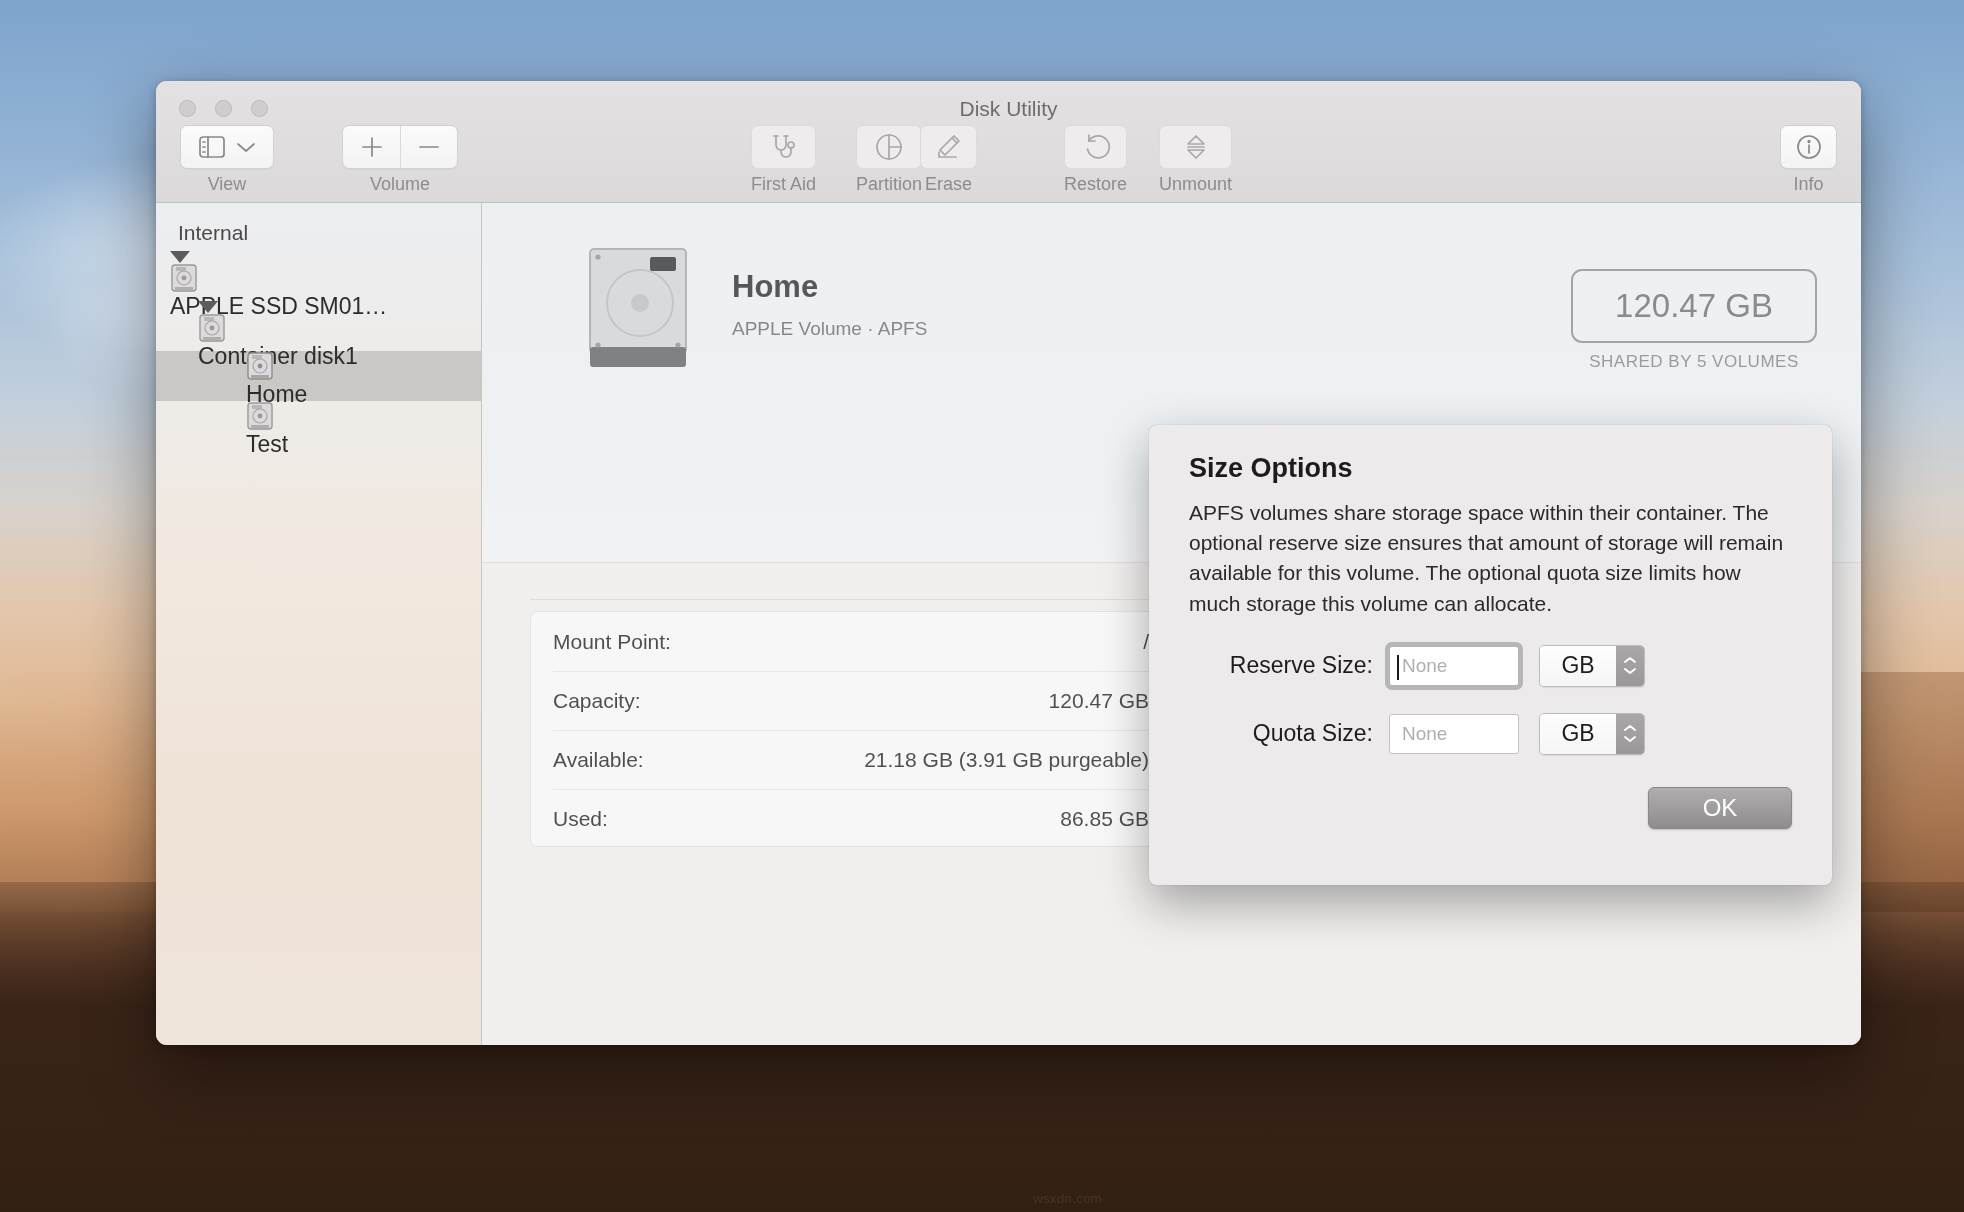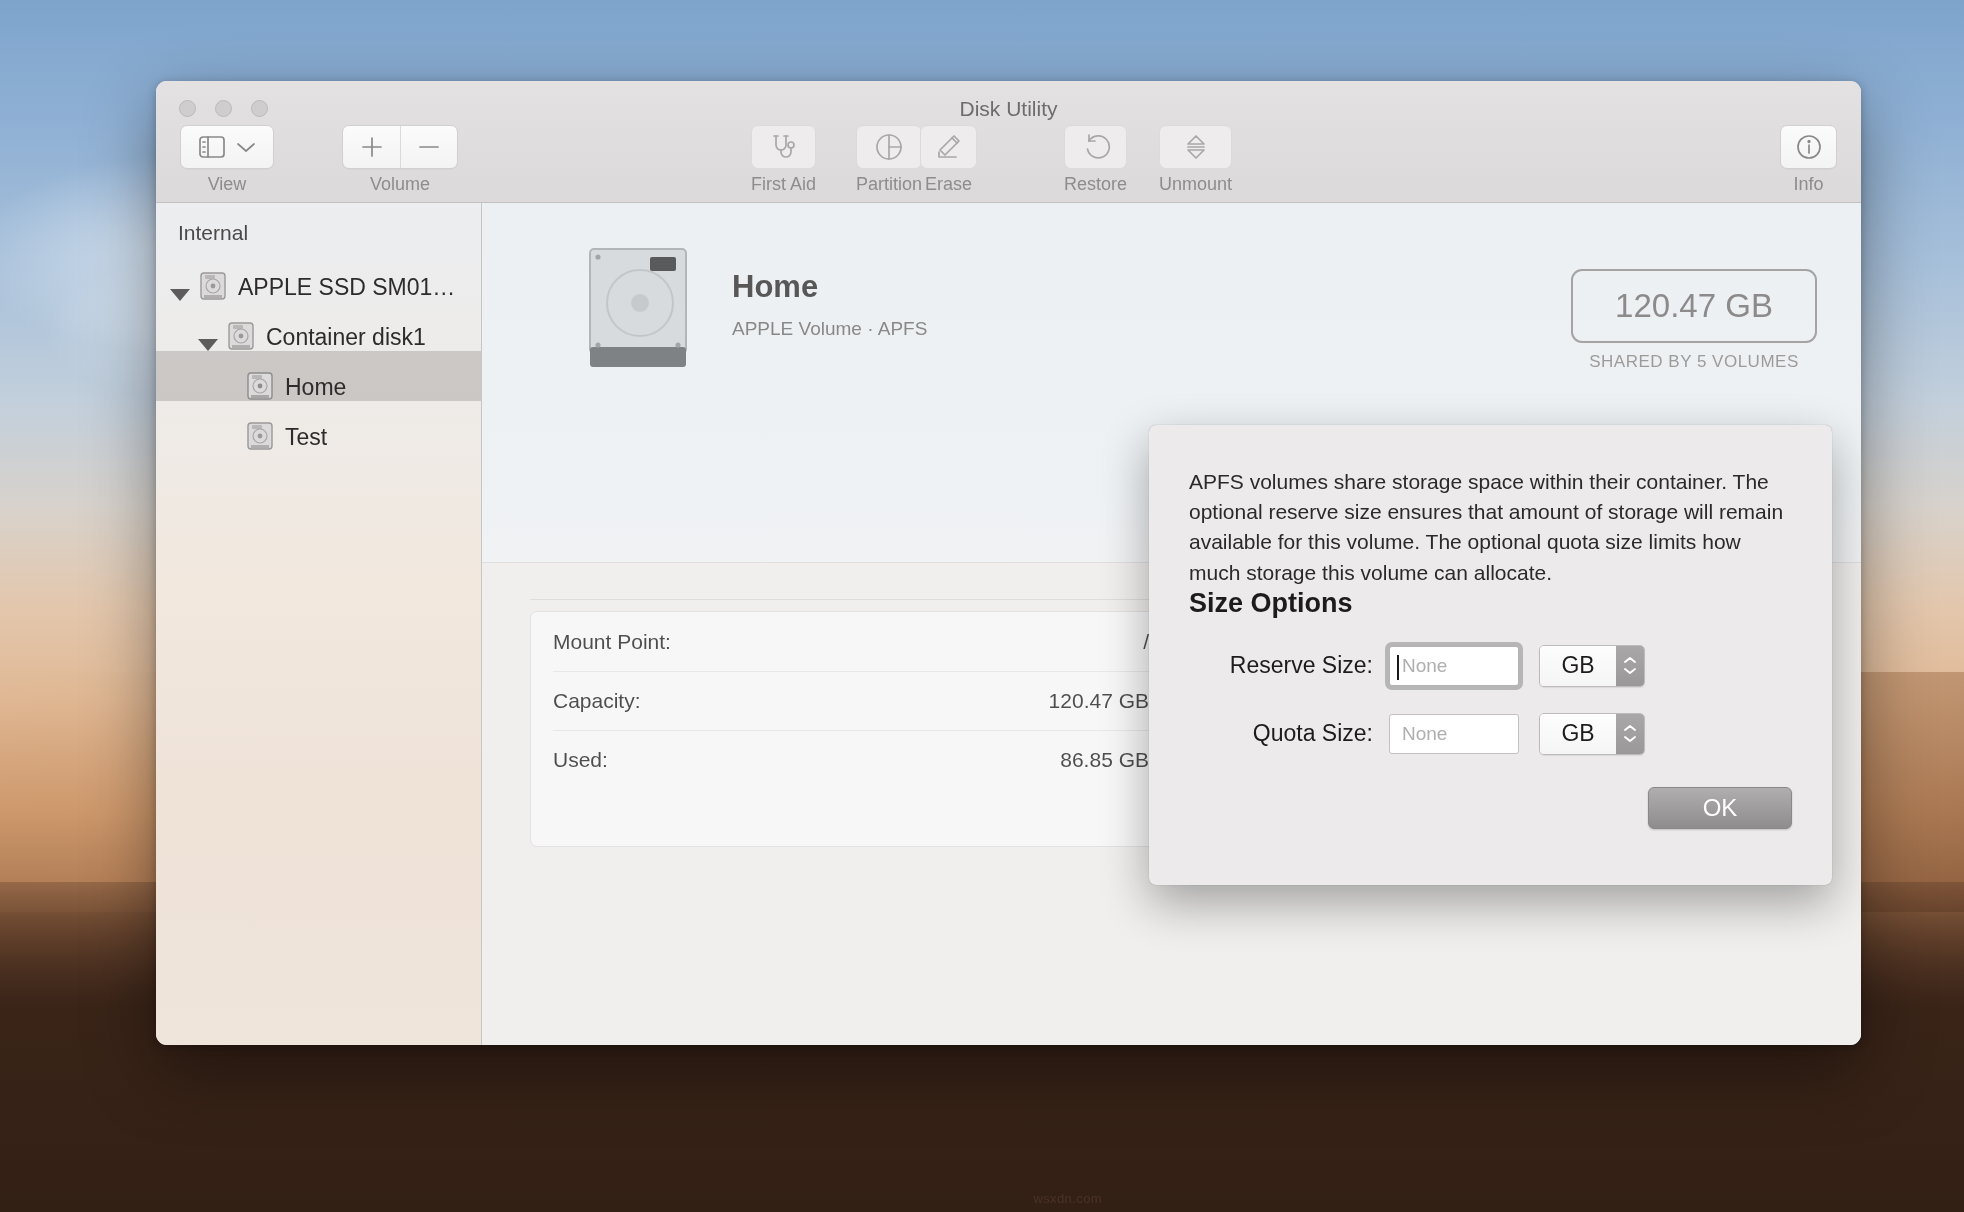--- a/index.html
+++ b/index.html
@@ -191,25 +191,26 @@
       rgba(240,229,218,0.94) 100%);
     overflow: hidden;
   }
   #sb-header {
     padding: 18px 0 6px 22px;
     font-size: 21px;
     color: #4b4949;
   }
   .sb-row {
     display: flex;
-    align-items: flex-end;
+    align-items: flex-start;
     height: 50px;
     font-size: 23px;
     color: #2d2b2b;
     white-space: nowrap;
+    flex-direction: column;
   }
   .sb-row.selected { background: rgba(155,150,148,0.42); }
   .sb-disc {
     flex: none;
     width: 28px; height: 30px;
     margin-right: 11px;
   }
   .sb-tri {
     flex: none;
     width: 0; height: 0;
@@ -689,20 +690,24 @@
         <div class="det-col">
           <div class="det-row">
             <span>Mount Point:</span>
             <span class="det-val">/</span>
           </div>
           <div class="det-row">
             <span>Capacity:</span>
             <span class="det-val">120.47 GB</span>
           </div>
           <div class="det-row">
+            <span>Available:</span>
+            <span class="det-val">21.18 GB (3.91 GB purgeable)</span>
+          </div>
+          <div class="det-row">
             <span>Used:</span>
             <span class="det-val">86.85 GB</span>
           </div>
         </div>
         <div class="det-col">
           <div class="det-row">
             <span>Type:</span>
             <span class="det-val">APFS Volume</span>
           </div>
           <div class="det-row">
@@ -716,22 +721,22 @@
           <div class="det-row">
             <span>Device:</span>
             <span class="det-val">disk1s1</span>
           </div>
         </div>
       </div>
 
       <div id="veil"></div>
 
       <div id="sheet">
+        <div id="sheet-title">Size Options</div>
         <div id="sheet-desc">APFS volumes share storage space within their container. The optional reserve size ensures that amount of storage will remain available for this volume. The optional quota size limits how much storage this volume can allocate.</div>
-        <div id="sheet-title">Size Options</div>
 
         <div class="field-row">
           <div class="field-label">Reserve Size:</div>
           <div class="field-input focused">
             <span class="caret"></span>
             <span>None</span>
           </div>
           <div class="unit-stepper">
             <div class="unit-face">GB</div>
             <div class="unit-arrows">

